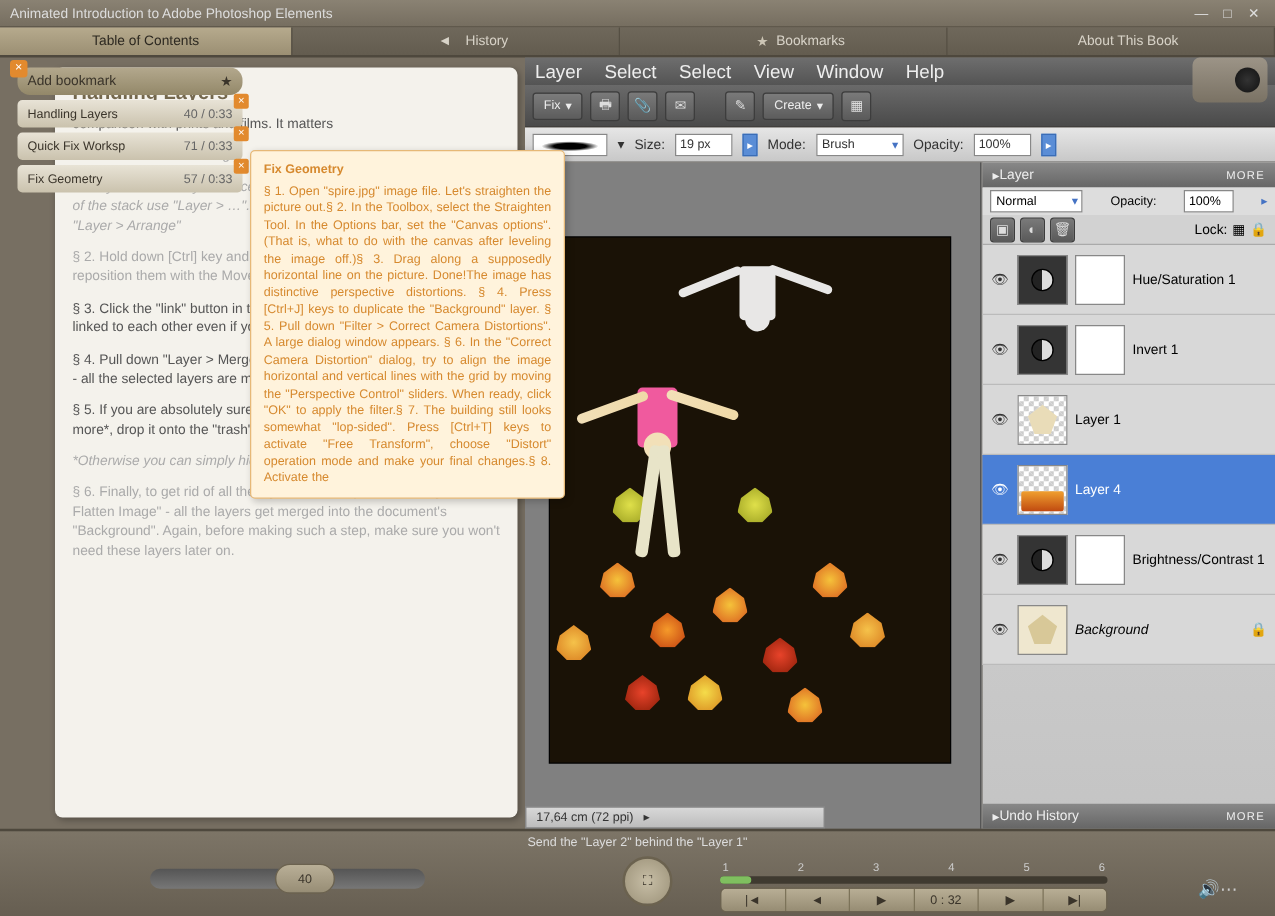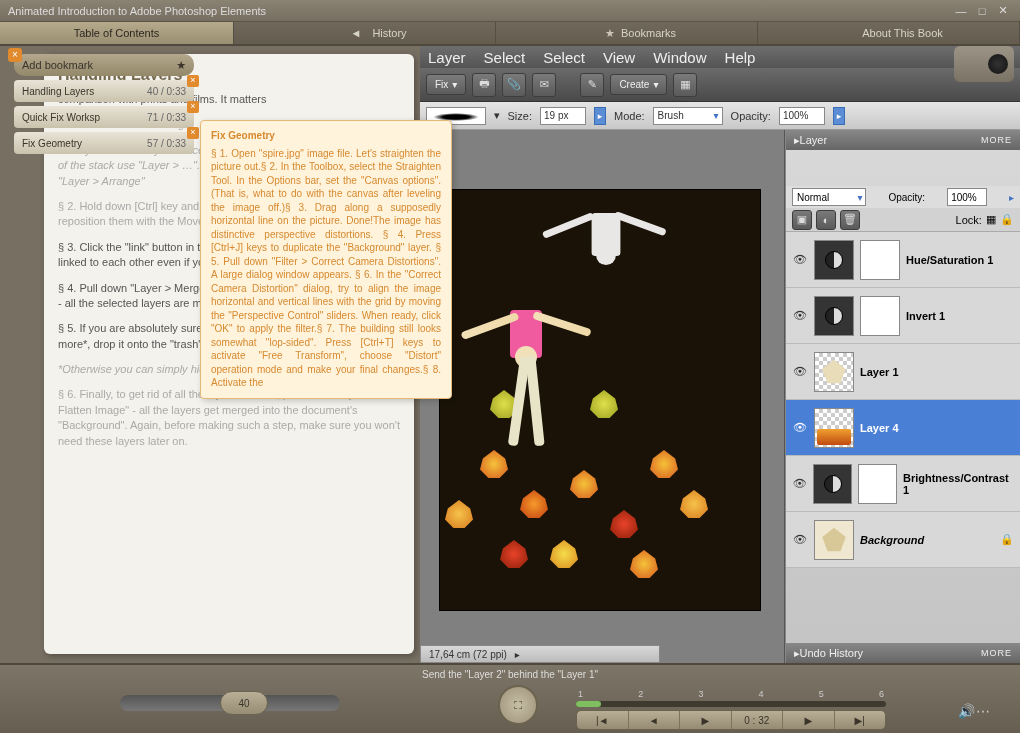--- a/index.html
+++ b/index.html
@@ -58,29 +58,29 @@
 
 .ps-body { position: absolute; top: 84px; left: 0; right: 0; bottom: 0; display: flex; }
 .ps-canvas { flex: 1; background: #808080; position: relative; border-right: 1px solid #555; }
 .ps-image { position: absolute; left: 20px; top: 60px; width: 320px; height: 420px; background: #1a1206; box-shadow: 0 0 0 1px #000; overflow: hidden; }
 .ps-status { position: absolute; bottom: 0; left: 0; height: 18px; background: linear-gradient(#d8d8d8,#bcbcbc); color:#333; font-size:10px; display:flex; align-items:center; padding:0 8px; gap: 8px; width: 240px; border:1px solid #888; }
 
 
 .panel-col { width: 235px; background: linear-gradient(#d8d8d8,#c4c4c4); border-left: 1px solid #888; display:flex; flex-direction:column; }
 .panel-tab { height: 20px; background: linear-gradient(#888,#666); color:#eee; font-size:11px; display:flex; align-items:center; padding:0 8px; }
 .panel-tab .more { margin-left:auto; font-size:9px; letter-spacing:1px; cursor:pointer; }
-.panel-opts { height: 22px; display:flex; align-items:center; padding: 0 6px; gap:22px; background:#ddd; font-size:10px;margin-top:36px; }
+.panel-opts { height: 22px; display:flex; align-items:center; padding: 0 6px; gap:22px; background:#ddd; font-size:10px; }
 .panel-icons { height: 24px; display:flex; align-items:center; padding:0 6px; gap:4px; background:#d2d2d2; border-bottom:1px solid #aaa; }
 .layer-row { height: 56px; display:flex; align-items:center; padding: 4px 6px; gap:6px; border-bottom:1px solid #bbb; background:#d8d8d8; cursor:pointer; }
 .layer-row.sel { background: #4a7fd6; color:#fff; }
 .layer-row .eye { width:16px; text-align:center; color:#333; }
 .layer-row.sel .eye { color:#fff; }
 .layer-thumb { width: 40px; height: 40px; background:#fff; border:1px solid #888; position:relative; }
 .layer-mask { width: 40px; height: 40px; background:#fff; border:1px solid #888; }
-.layer-name { font-size:11px;font-weight:bold; }
+.layer-name { font-size:11px; }
 .layer-row.bg .layer-name { font-style: italic; }
 .lock { margin-left:auto; color:#666; }
 .checker { background-image: linear-gradient(45deg,#ccc 25%,transparent 25%),linear-gradient(-45deg,#ccc 25%,transparent 25%),linear-gradient(45deg,transparent 75%,#ccc 75%),linear-gradient(-45deg,transparent 75%,#ccc 75%); background-size:8px 8px; background-position:0 0,0 4px,4px -4px,-4px 0; }
 .adj { background: #343434; display:flex; align-items:center; justify-content:center; }
 .adj-circle { width:18px; height:18px; border-radius:50%; background: linear-gradient(90deg,#222 50%,#ddd 50%); border:1px solid #000; }
 
 .panel-tab2 { height: 20px; background: linear-gradient(#888,#666); color:#eee; font-size:11px; display:flex; align-items:center; padding:0 8px; margin-top:auto; }
 
 
 .camera { position:absolute; top:46px; right:6px; width:60px; height:36px; background: linear-gradient(#9c9487,#7a7264); border-radius:6px; z-index: 1; }

